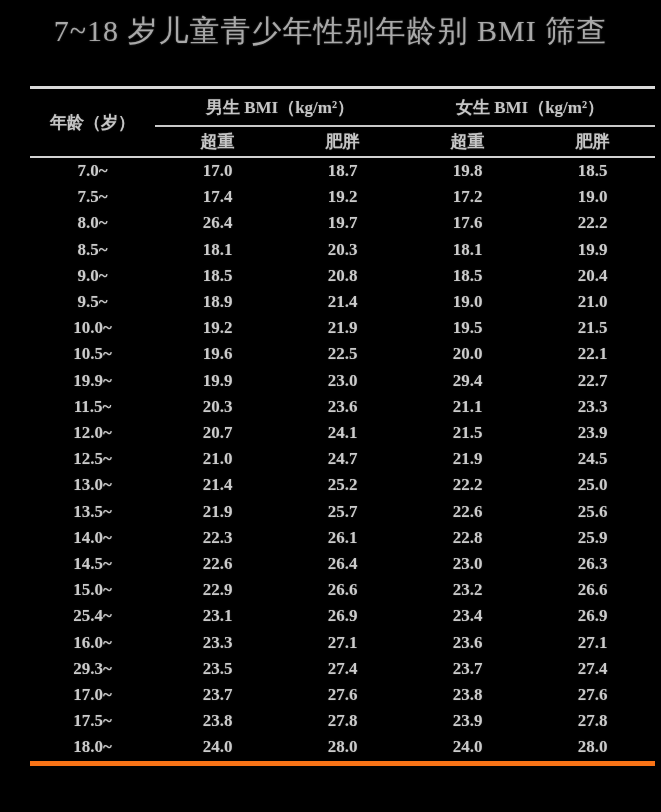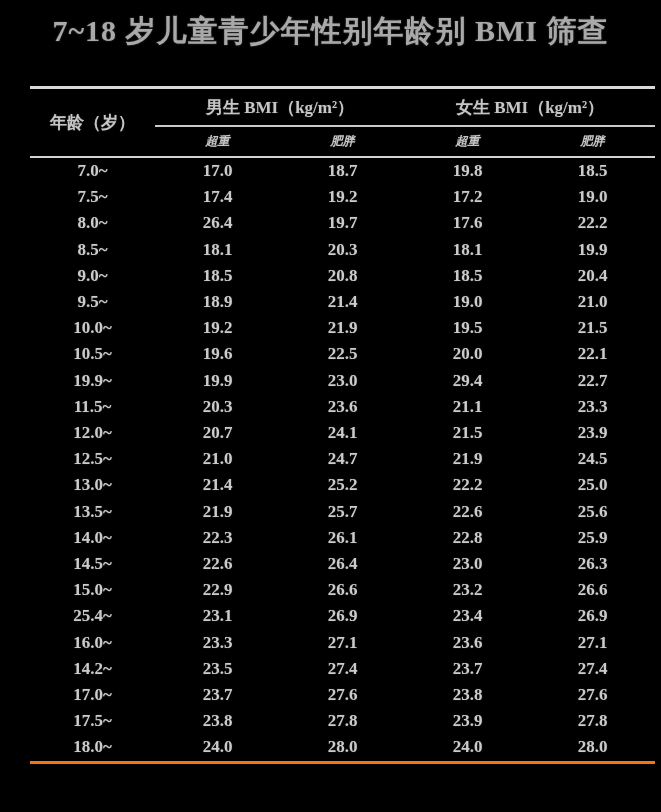--- a/index.html
+++ b/index.html
@@ -18,46 +18,46 @@
     width: 661px;
     height: 812px;
     position: relative;
   }
   .title {
     margin: 0;
     padding-top: 12px;
     text-align: center;
     font-size: 30px;
     line-height: 37px;
-    font-weight: bold;
+    font-weight: normal;
     color: #a9a9a9;
     letter-spacing: 1px;
     text-shadow: 0 0 2px rgba(255,255,255,0.28);
   }
   .title .title-line { display: block; }
 
   table.bmi-table {
     border-collapse: collapse;
     table-layout: fixed;
     width: 625px;
     margin: 37px 0 0 30px;
     border-top: 3px solid #d9d9d9;
-    border-bottom: 3px solid #f97316;
+    border-bottom: 5px solid #f97316;
     text-shadow: 0 0 1.5px rgba(255,255,255,0.22);
   }
   col { width: 125px; }
   th, td {
     padding: 0;
     text-align: center;
     font-weight: bold;
     vertical-align: middle;
     white-space: nowrap;
   }
   .group-row th { height: 36px; font-size: 17px; }
-  .sub-row th   { height: 29px; font-size: 12px; font-style: italic; }
+  .sub-row th   { height: 29px; font-size: 17px; }
   .age-th       { font-size: 17px; }
   .group-th     { border-bottom: 2px solid #c9c9c9; }
   thead .bottom-edge { border-bottom: 2px solid #d2d2d2; }
   tbody td {
     height: 26.2px;
     line-height: 26.2px;
     font-size: 17px;
     color: #cbcbcb;
   }
 </style>
@@ -219,21 +219,21 @@
           <td>26.9</td>
         </tr>
         <tr>
           <td>16.0~</td>
           <td>23.3</td>
           <td>27.1</td>
           <td>23.6</td>
           <td>27.1</td>
         </tr>
         <tr>
-          <td>14.2~</td>
+          <td>29.3~</td>
           <td>23.5</td>
           <td>27.4</td>
           <td>23.7</td>
           <td>27.4</td>
         </tr>
         <tr>
           <td>17.0~</td>
           <td>23.7</td>
           <td>27.6</td>
           <td>23.8</td>

